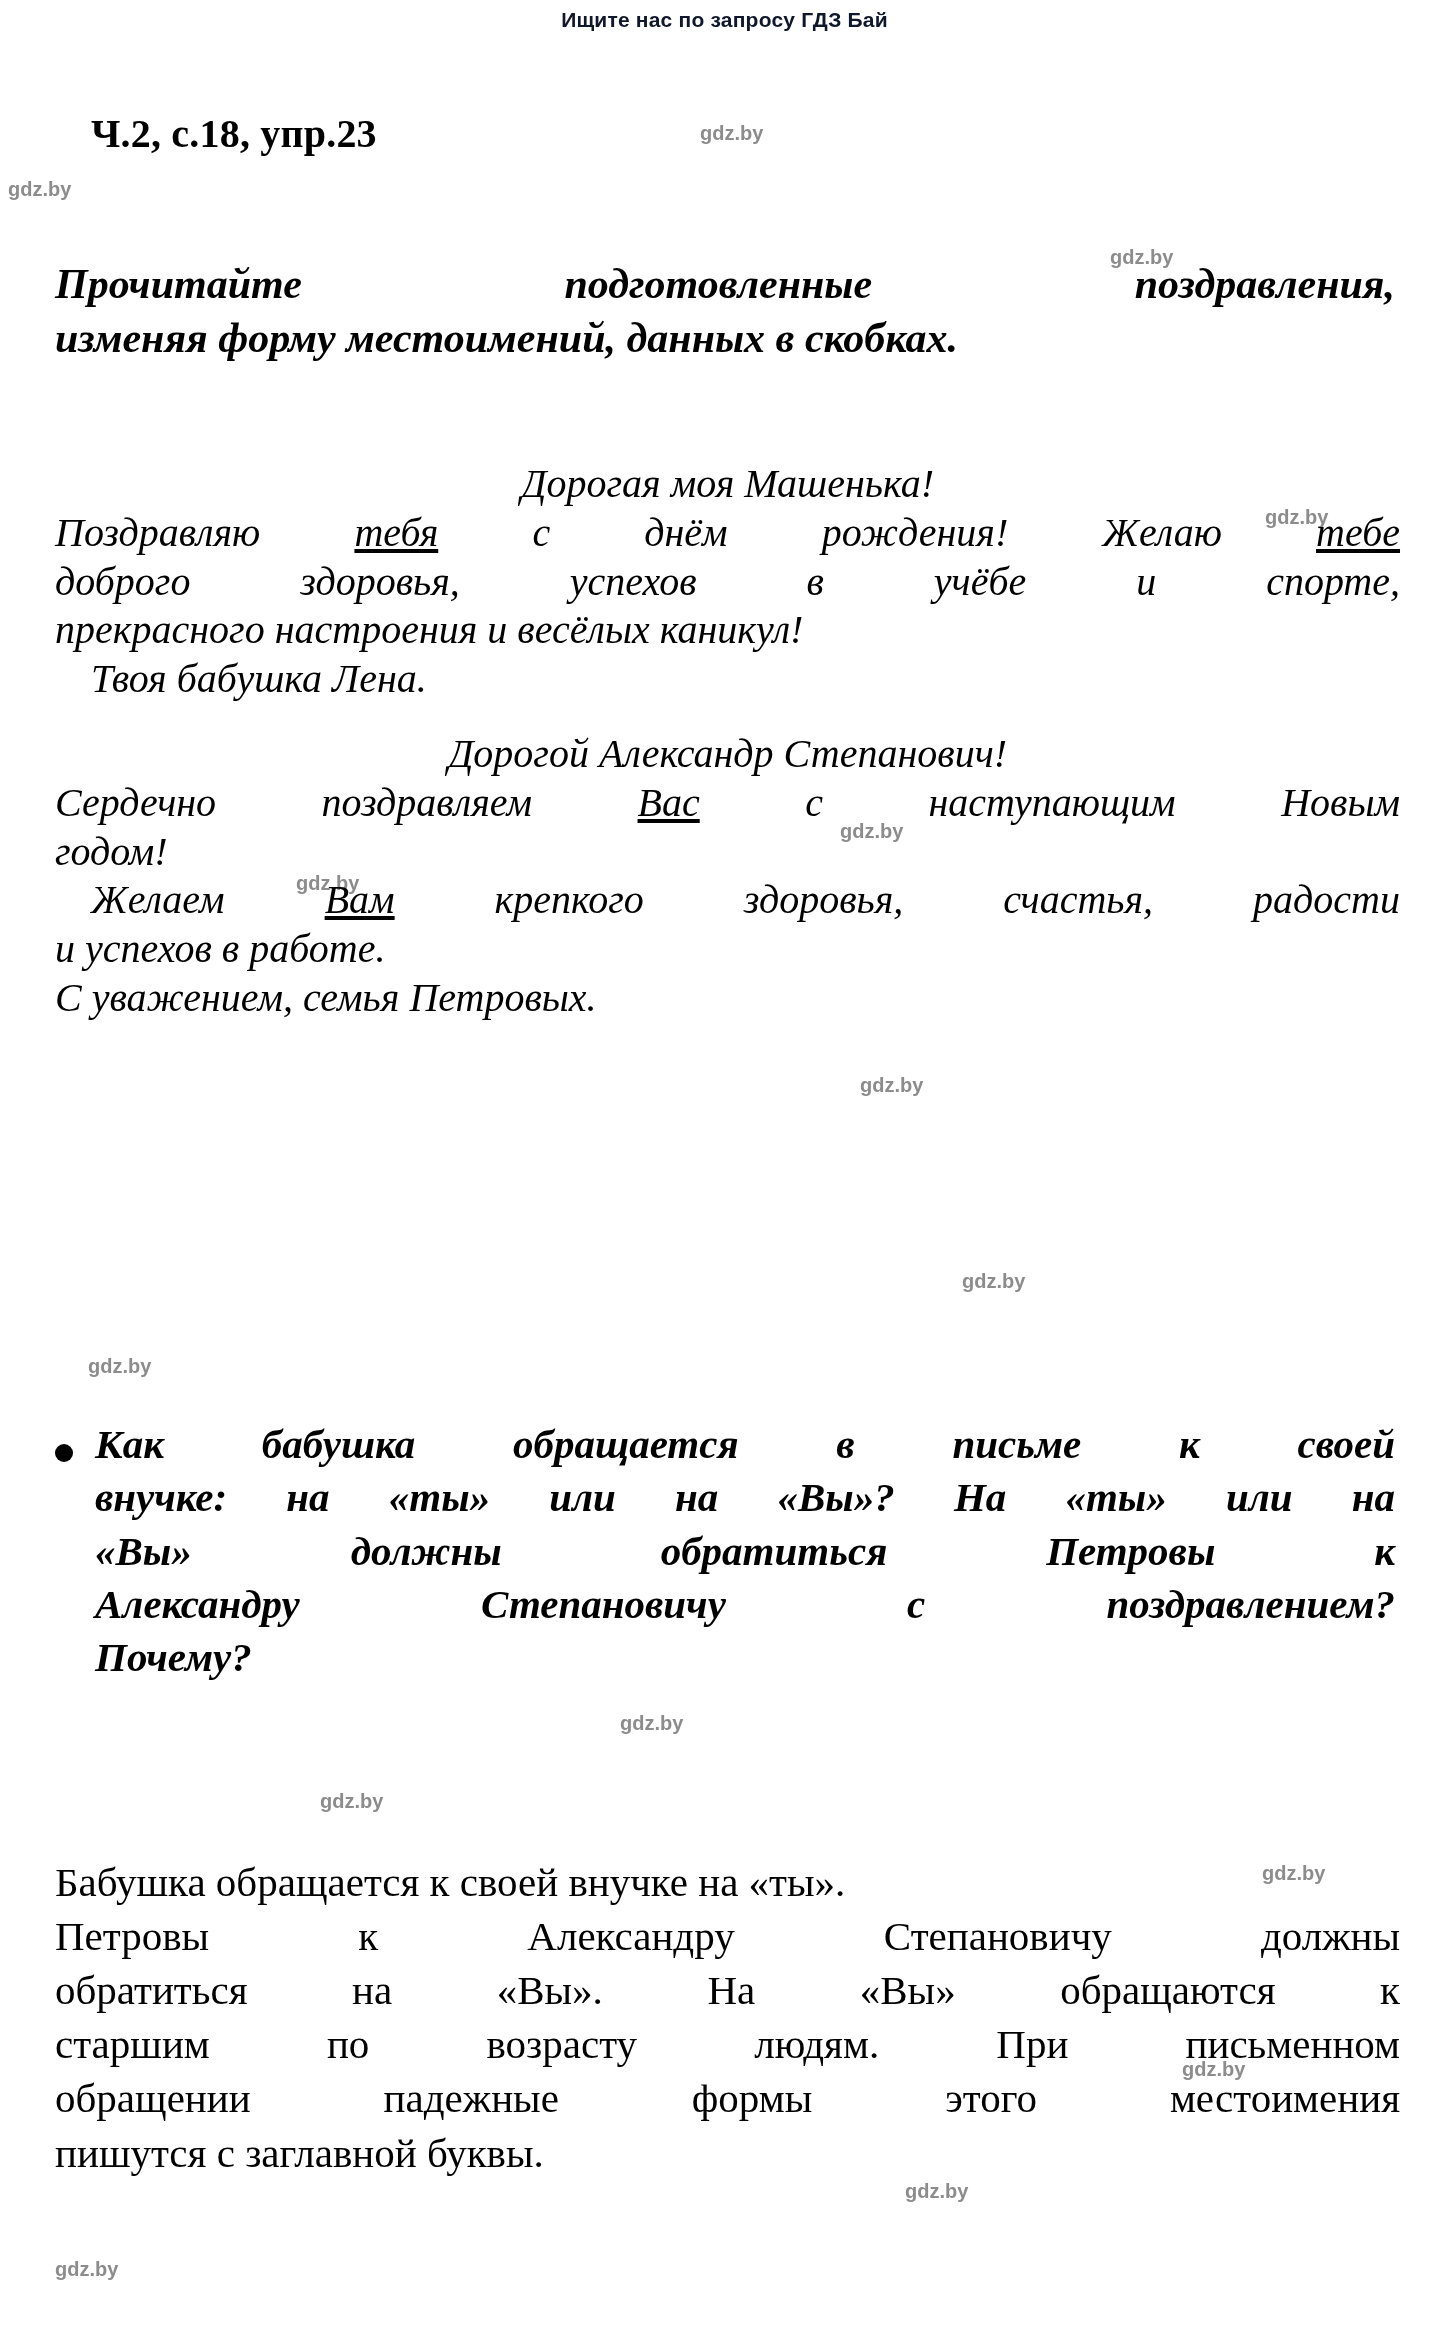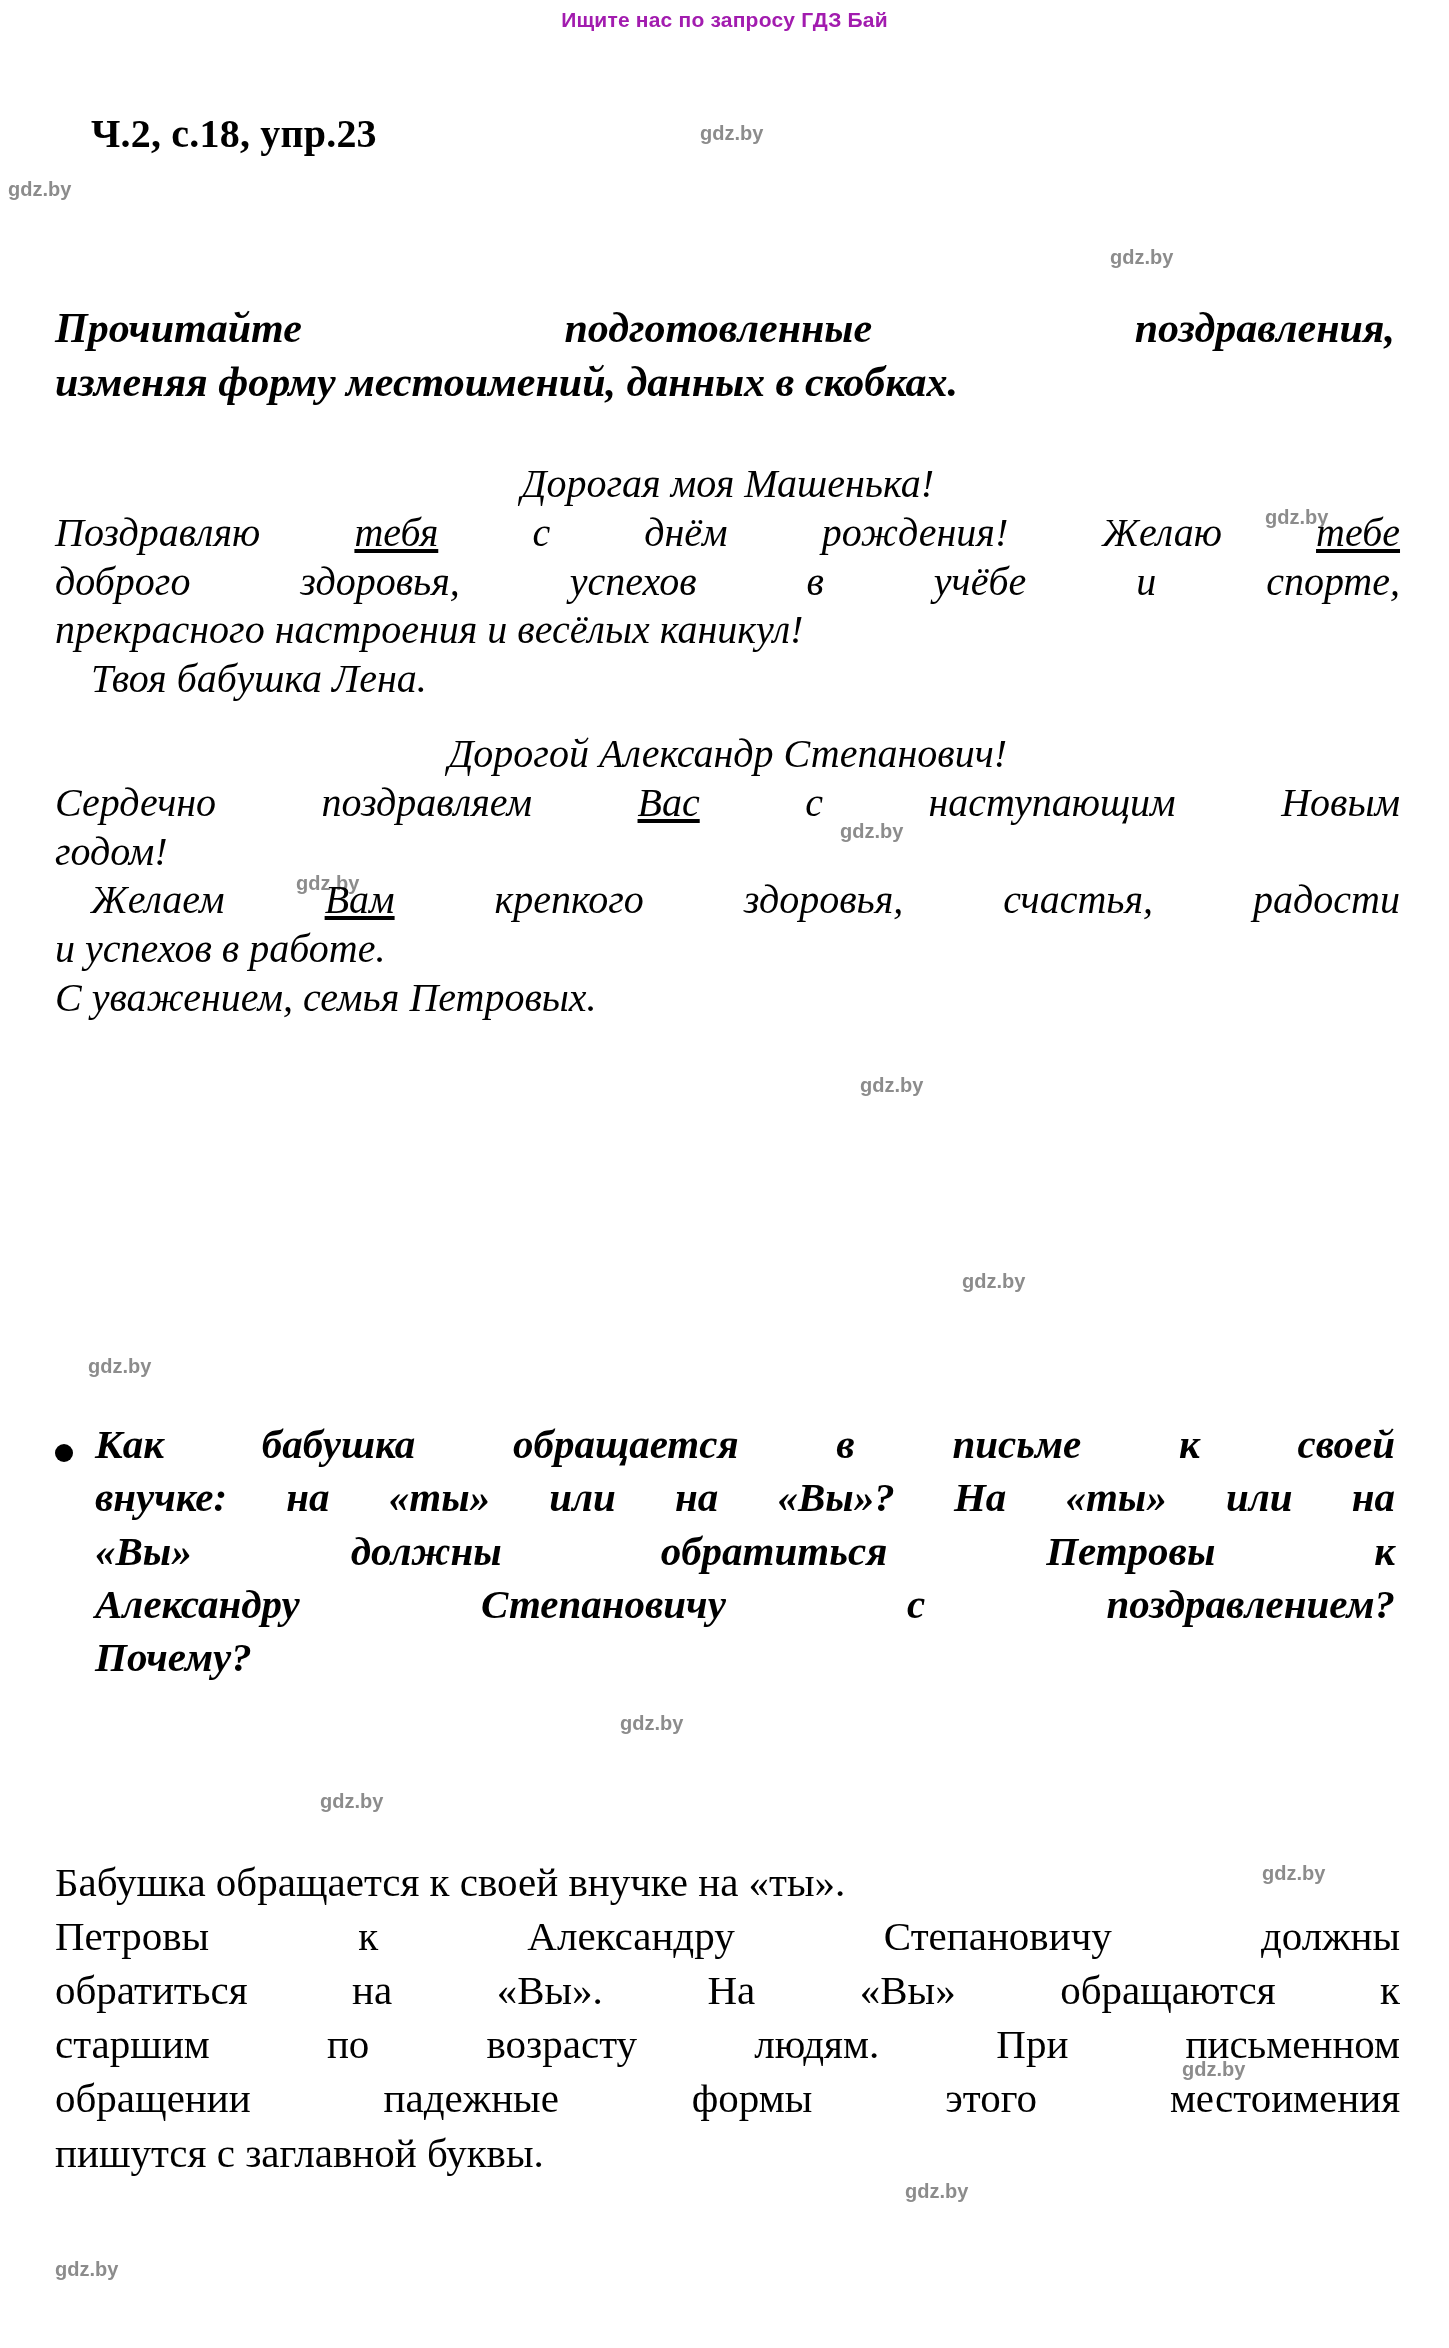--- a/index.html
+++ b/index.html
@@ -23,21 +23,21 @@
   }
   .top-promo {
     position: absolute;
     top: 8px;
     left: 0;
     width: 1449px;
     text-align: center;
     font-family: "Liberation Sans", sans-serif;
     font-weight: bold;
     font-size: 21px;
-    color: #a21caf;
+    color: #0f172a;
     letter-spacing: 0.2px;
   }
   .wm {
     position: absolute;
     font-family: "Liberation Sans", sans-serif;
     font-weight: bold;
     font-size: 20px;
     color: #8c8c8c;
     white-space: nowrap;
     pointer-events: none;
@@ -59,21 +59,20 @@
     font-size: 42px;
     font-weight: bold;
     font-style: italic;
     line-height: 1.28;
     text-align: justify;
   }
   .task .l1 {
     display: block;
     text-align: justify;
     text-align-last: justify;
-    margin-top: 44px;
   }
   .task .l2 {
     display: block;
   }
   .letters {
     position: absolute;
     top: 460px;
     left: 55px;
     width: 1345px;
     font-size: 40px;

